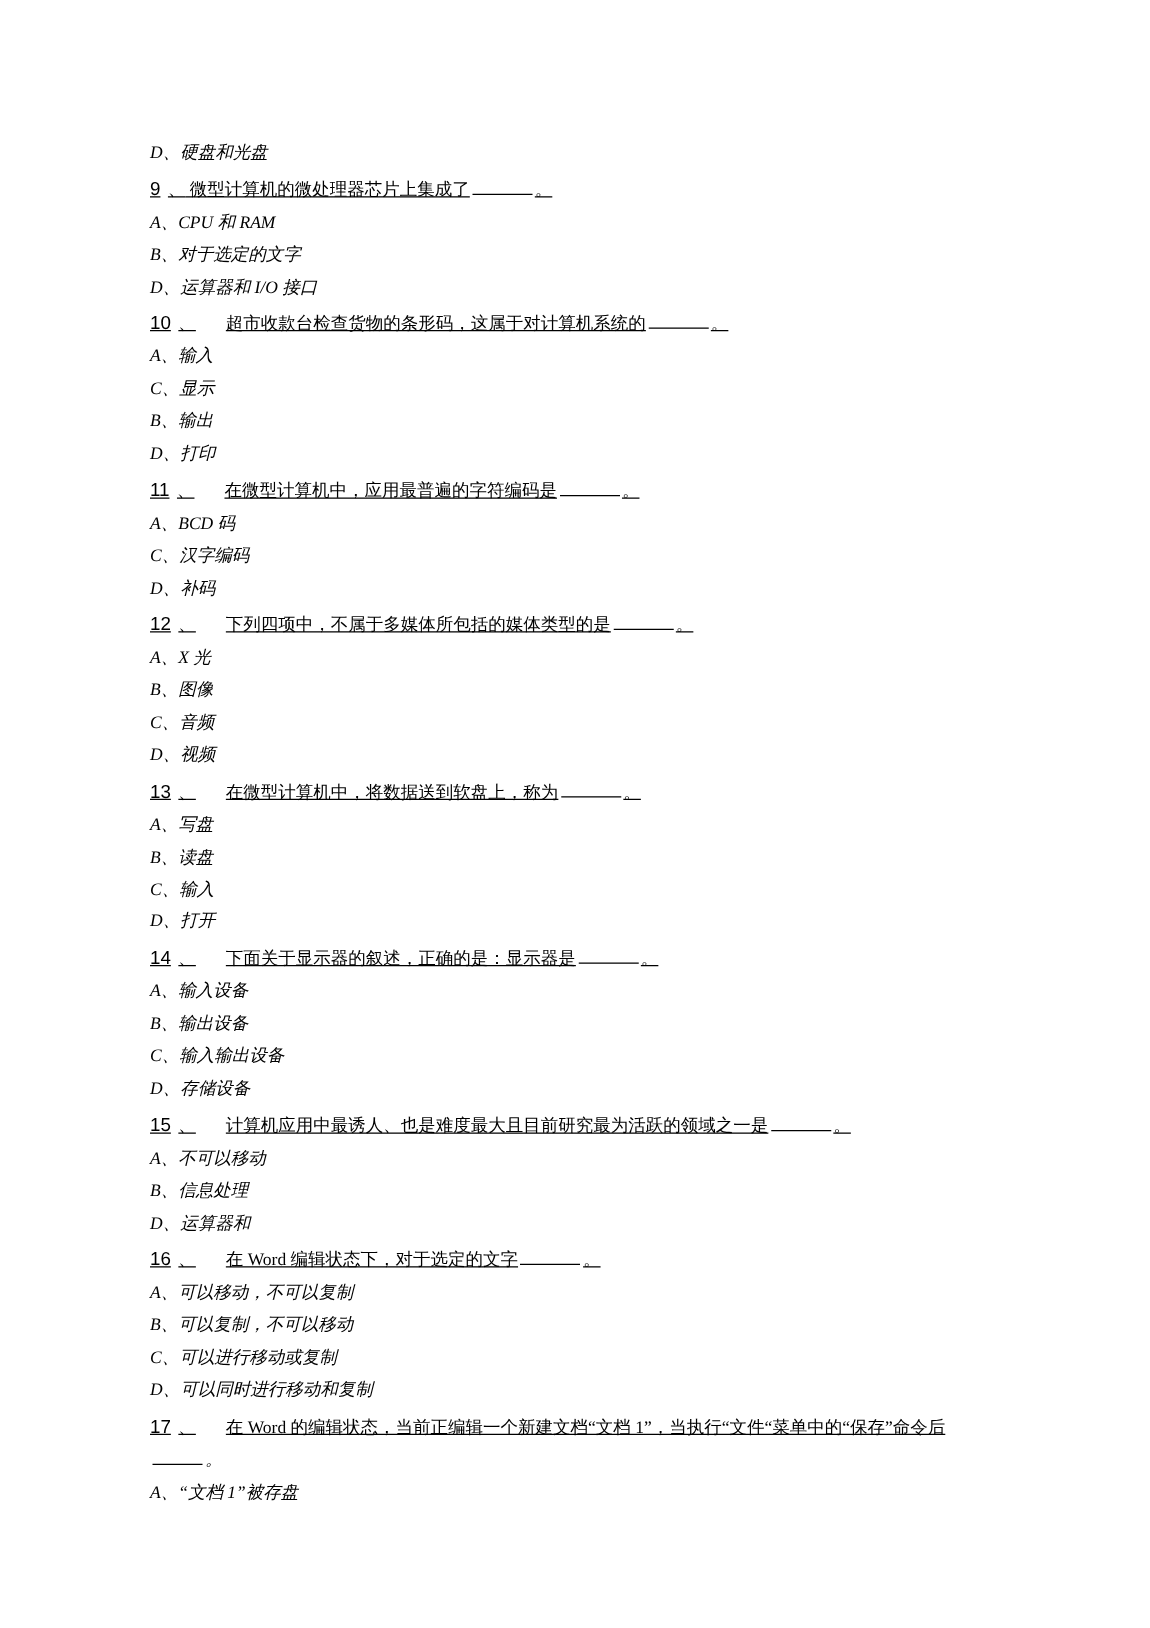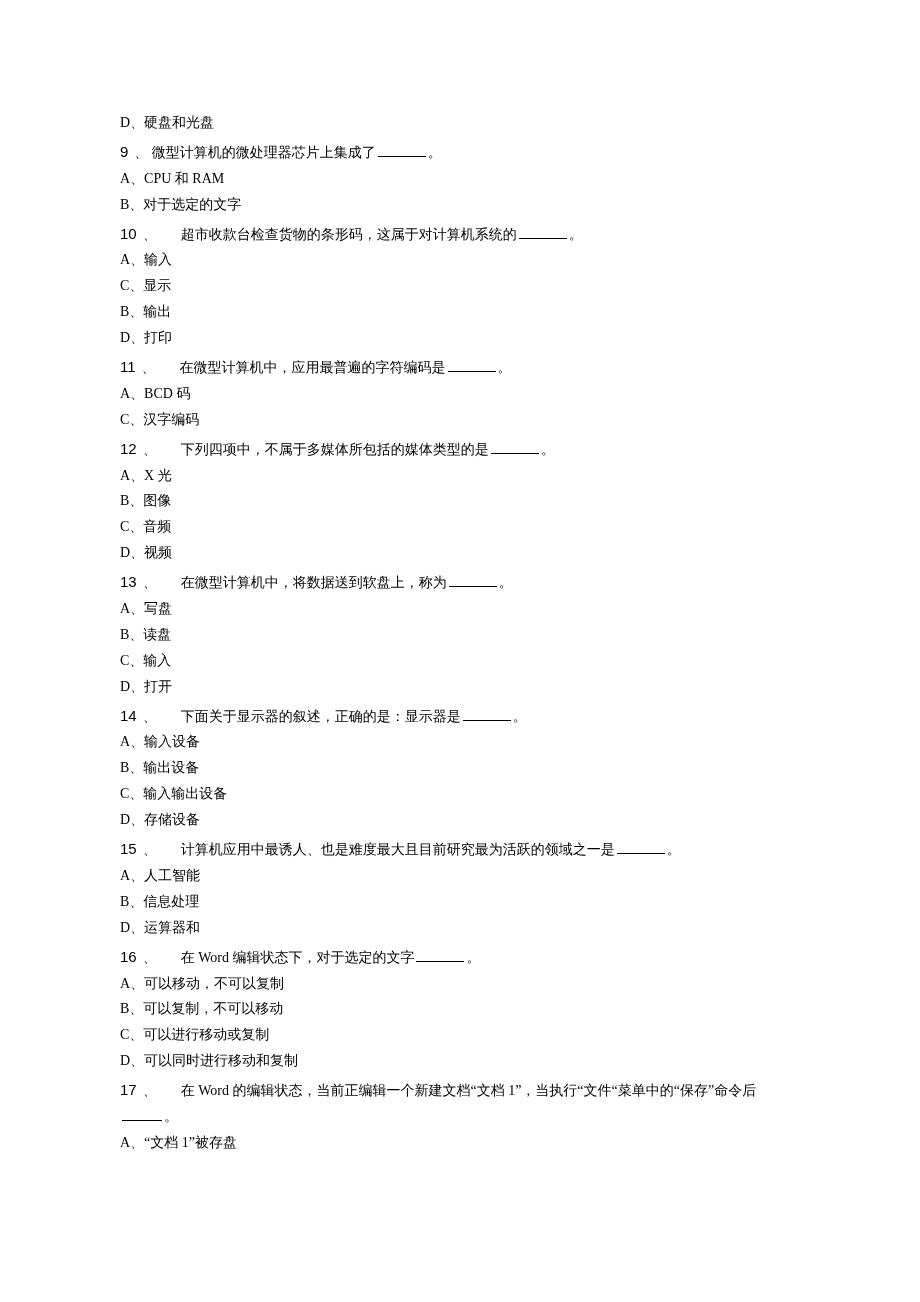--- a/index.html
+++ b/index.html
@@ -12,23 +12,25 @@
   .page {
     width: 920px;
     min-height: 1302px;
     box-sizing: border-box;
     padding: 110px 120px 60px 120px;
     font-size: 14px;
     line-height: 1.85;
   }
   .option {
     margin: 0;
+    font-style: italic;
   }
   .qline {
     margin: 2px 0 0 0;
+    text-decoration: underline;
   }
   .qnum {
     font-family: Arial, "Helvetica Neue", sans-serif;
     font-size: 15px;
     margin-right: 6px;
   }
   .qsep {
     font-family: Arial, sans-serif;
   }
   .gap {
@@ -51,45 +53,47 @@
   }
 </style>
 </head>
 <body>
 
 <div class="page" id="page-root">
     <div class="option">D、硬盘和光盘</div>
     <div class="qline"><span class="qnum">9</span><span class="qsep">、</span><span> 微型计算机的微处理器芯片上集成了</span><span class="blank-line"></span><span class="dot">。</span></div>
     <div class="option">A、CPU 和 RAM</div>
     <div class="option">B、对于选定的文字</div>
+    <div class="option">D、运算器和 I/O 接口</div>
     <div class="qline"><span class="qnum">10</span><span class="qsep">、</span><span class="gap"></span><span>超市收款台检查货物的条形码，这属于对计算机系统的</span><span class="blank-line"></span><span class="dot">。</span></div>
     <div class="option">A、输入</div>
     <div class="option">C、显示</div>
     <div class="option">B、输出</div>
     <div class="option">D、打印</div>
     <div class="qline"><span class="qnum">11</span><span class="qsep">、</span><span class="gap"></span><span>在微型计算机中，应用最普遍的字符编码是</span><span class="blank-line"></span><span class="dot">。</span></div>
     <div class="option">A、BCD 码</div>
     <div class="option">C、汉字编码</div>
+    <div class="option">D、补码</div>
     <div class="qline"><span class="qnum">12</span><span class="qsep">、</span><span class="gap"></span><span>下列四项中，不属于多媒体所包括的媒体类型的是</span><span class="blank-line"></span><span class="dot">。</span></div>
     <div class="option">A、X 光</div>
     <div class="option">B、图像</div>
     <div class="option">C、音频</div>
     <div class="option">D、视频</div>
     <div class="qline"><span class="qnum">13</span><span class="qsep">、</span><span class="gap"></span><span>在微型计算机中，将数据送到软盘上，称为</span><span class="blank-line"></span><span class="dot">。</span></div>
     <div class="option">A、写盘</div>
     <div class="option">B、读盘</div>
     <div class="option">C、输入</div>
     <div class="option">D、打开</div>
     <div class="qline"><span class="qnum">14</span><span class="qsep">、</span><span class="gap"></span><span>下面关于显示器的叙述，正确的是：显示器是</span><span class="blank-line"></span><span class="dot">。</span></div>
     <div class="option">A、输入设备</div>
     <div class="option">B、输出设备</div>
     <div class="option">C、输入输出设备</div>
     <div class="option">D、存储设备</div>
     <div class="qline"><span class="qnum">15</span><span class="qsep">、</span><span class="gap"></span><span>计算机应用中最诱人、也是难度最大且目前研究最为活跃的领域之一是</span><span class="blank-line"></span><span class="dot">。</span></div>
-    <div class="option">A、人工智能</div>
+    <div class="option">A、不可以移动</div>
     <div class="option">B、信息处理</div>
     <div class="option">D、运算器和</div>
     <div class="qline"><span class="qnum">16</span><span class="qsep">、</span><span class="gap"></span><span>在 Word 编辑状态下，对于选定的文字</span><span class="blank-line"></span><span class="dot">。</span></div>
     <div class="option">A、可以移动，不可以复制</div>
     <div class="option">B、可以复制，不可以移动</div>
     <div class="option">C、可以进行移动或复制</div>
     <div class="option">D、可以同时进行移动和复制</div>
     <div class="qline"><span class="qnum">17</span><span class="qsep">、</span><span class="gap"></span><span>在 Word 的编辑状态，当前正编辑一个新建文档“文档 1”，当执行“文件“菜单中的“保存”命令后</span></div>
     <div class="option"><span class="blank-line sm"></span><span class="dot">。</span></div>
     <div class="option">A、“文档 1”被存盘</div>

